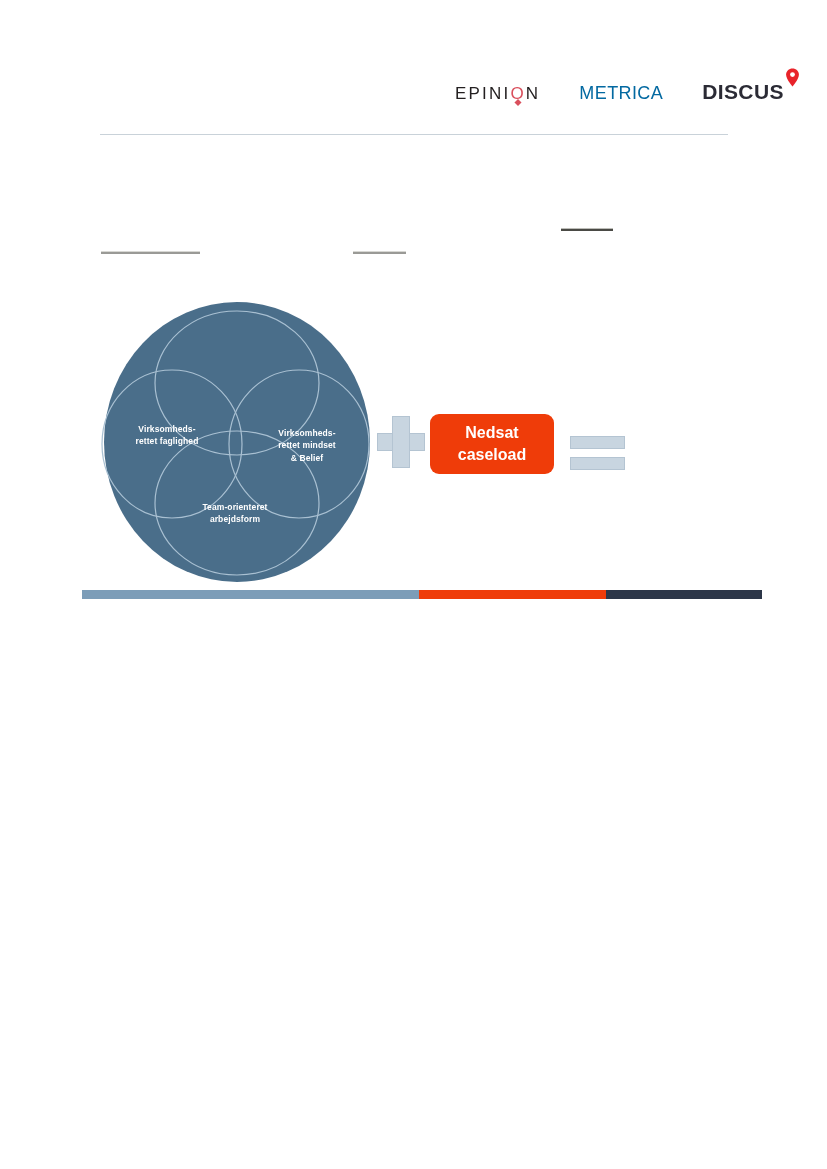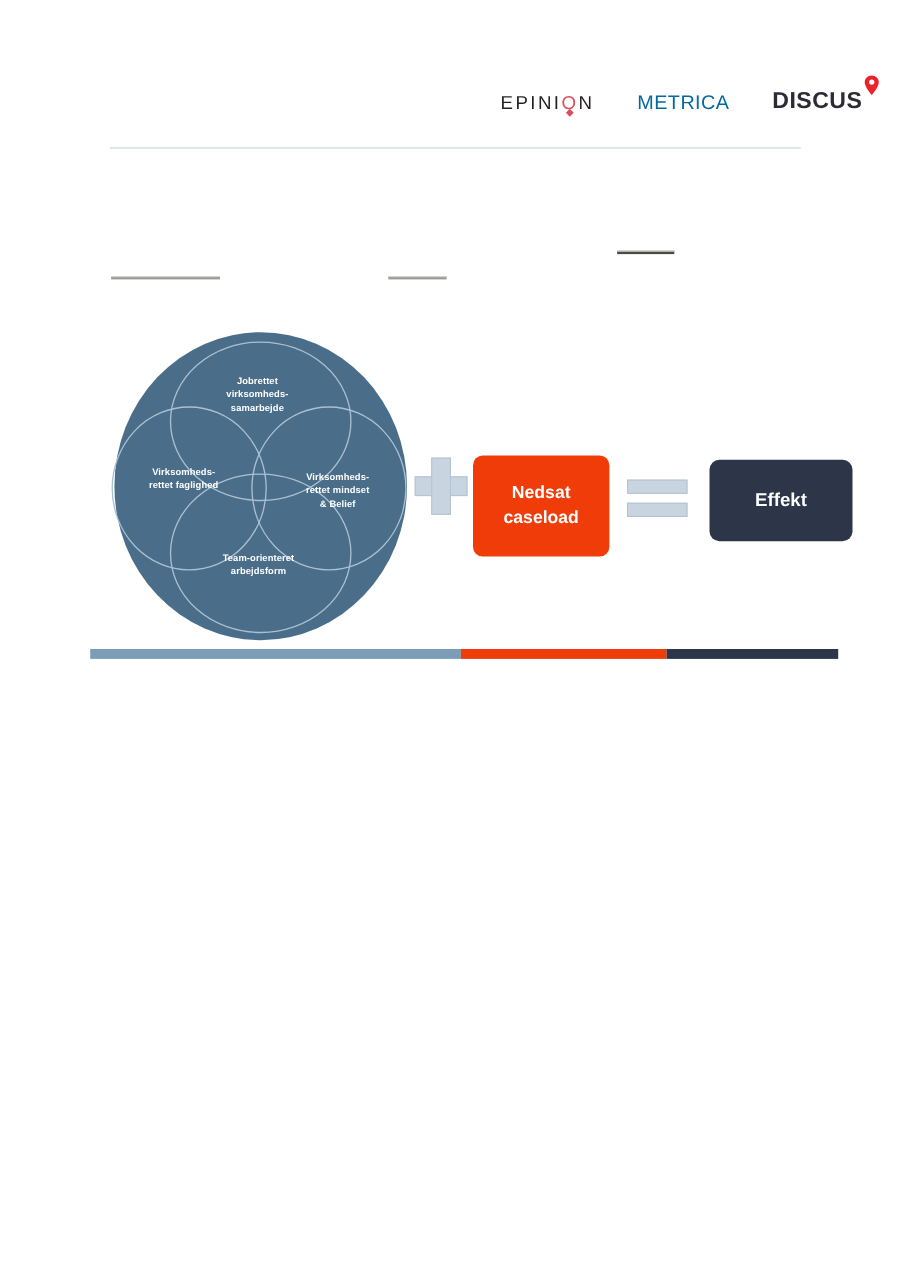--- a/index.html
+++ b/index.html
@@ -171,21 +171,21 @@
     font-family: "Liberation Sans", sans-serif;
     font-weight: 700;
     text-align: center;
     line-height: 1.35;
     white-space: pre-line;
   }
   .box-caseload {
     left: 330px;
     top: 114px;
     width: 124px;
-    height: 92px;
+    height: 60px;
     background: #ef3c09;
     font-size: 16px;
   }
   .box-effekt {
     left: 545px;
     top: 118px;
     width: 130px;
     height: 74px;
     background: #2c3648;
     font-size: 17px;
@@ -258,23 +258,20 @@
       <svg class="venn-svg" viewBox="0 0 275 285">
         <ellipse cx="137" cy="142" rx="133" ry="140" fill="#4a6e8a"></ellipse>
         <g fill="none" stroke="#a9c0d2" stroke-width="1.2">
           <ellipse cx="137" cy="83" rx="82" ry="72"></ellipse>
           <ellipse cx="72" cy="144" rx="70" ry="74"></ellipse>
           <ellipse cx="199" cy="144" rx="70" ry="74"></ellipse>
           <ellipse cx="137" cy="203" rx="82" ry="72"></ellipse>
         </g>
       </svg>
 
-      <div class="venn-label venn-label-top">Jobrettet
-virksomheds-
-samarbejde</div>
       <div class="venn-label venn-label-left">Virksomheds-
 rettet faglighed</div>
       <div class="venn-label venn-label-right">Virksomheds-
 rettet mindset
 &amp; Belief</div>
       <div class="venn-label venn-label-bottom">Team-orienteret
 arbejdsform</div>
     </div>
 
     <div class="plus-sign" title="+">
@@ -283,21 +280,20 @@
     </div>
 
     <div class="box box-caseload">Nedsat
 caseload</div>
 
     <div class="equals-sign" title="=">
       <div class="bar bar-1"></div>
       <div class="bar bar-2"></div>
     </div>
 
-    <div class="box box-effekt">Effekt</div>
 
   </div>
 
   <div class="footer-bar">
     <div class="seg-1"></div>
     <div class="seg-2"></div>
     <div class="seg-3"></div>
   </div>
 
 </div>

